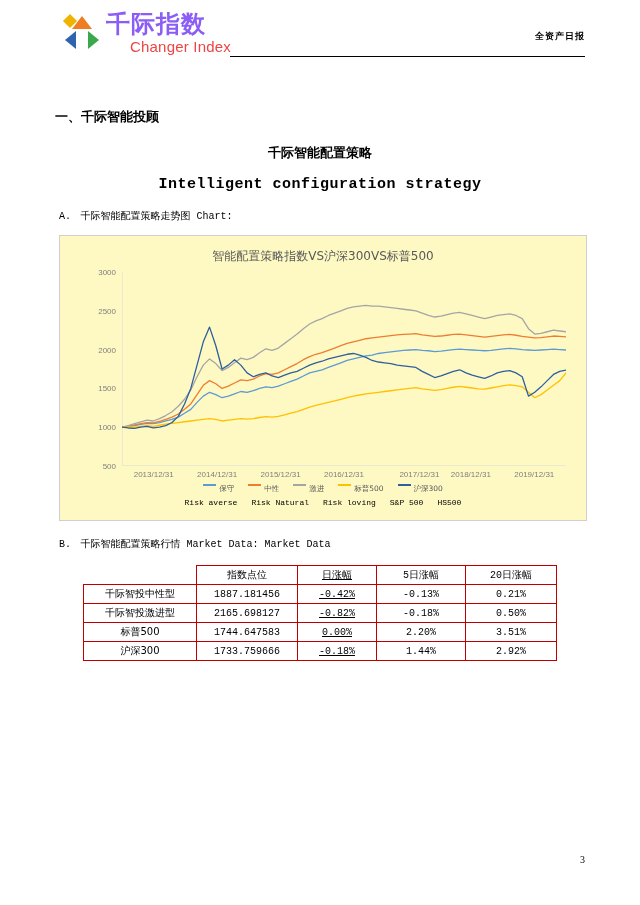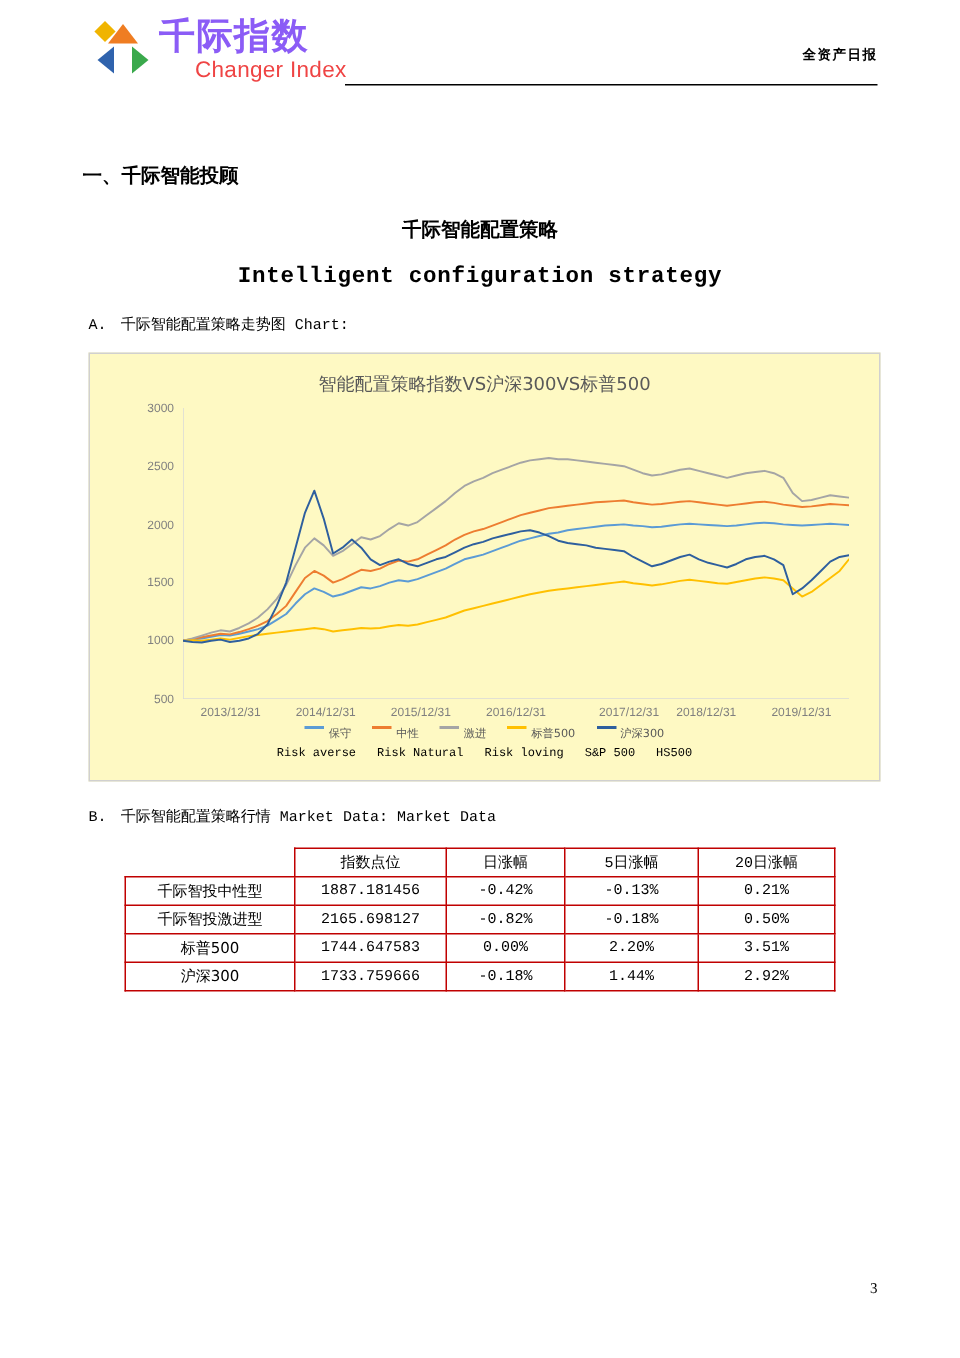--- a/index.html
+++ b/index.html
@@ -237,21 +237,21 @@
     padding: 2px 4px;
     font-weight: normal;
     white-space: nowrap;
   }
   table.data td.cn, table.data th.cn {
     font-family: "DejaVu Sans", sans-serif;
     font-size: 10px;
   }
   .c1 { width: 104px; }
   .c2 { width: 92px; }
-  .c3 { width: 70px; }
+  .c3 { width: 70px; text-decoration: underline; }
   .c4 { width: 80px; }
   .c5 { width: 82px; }
 
   .page-num {
     position: absolute;
     right: 55px;
     bottom: 40px;
     font-family: "Liberation Serif", serif;
     font-size: 10px;
   }

